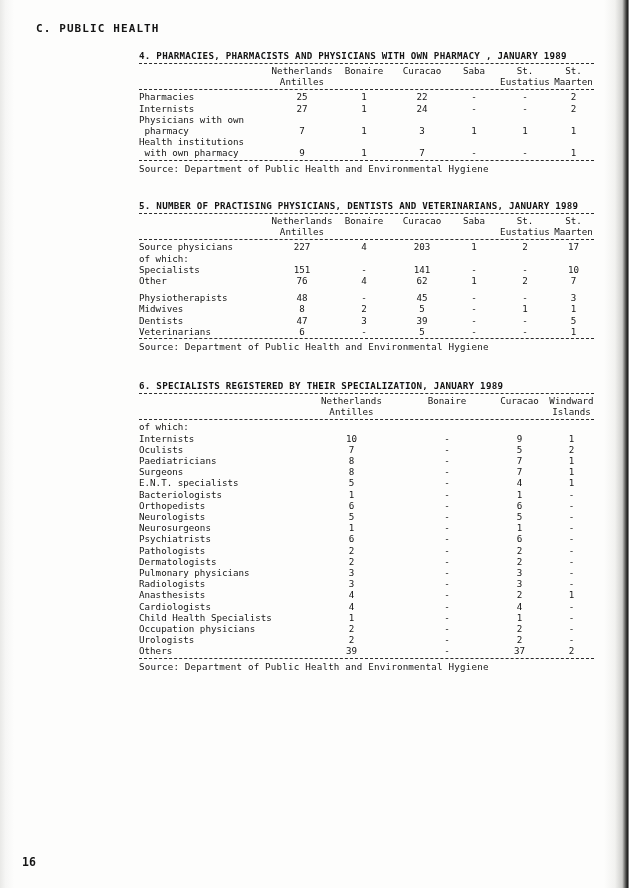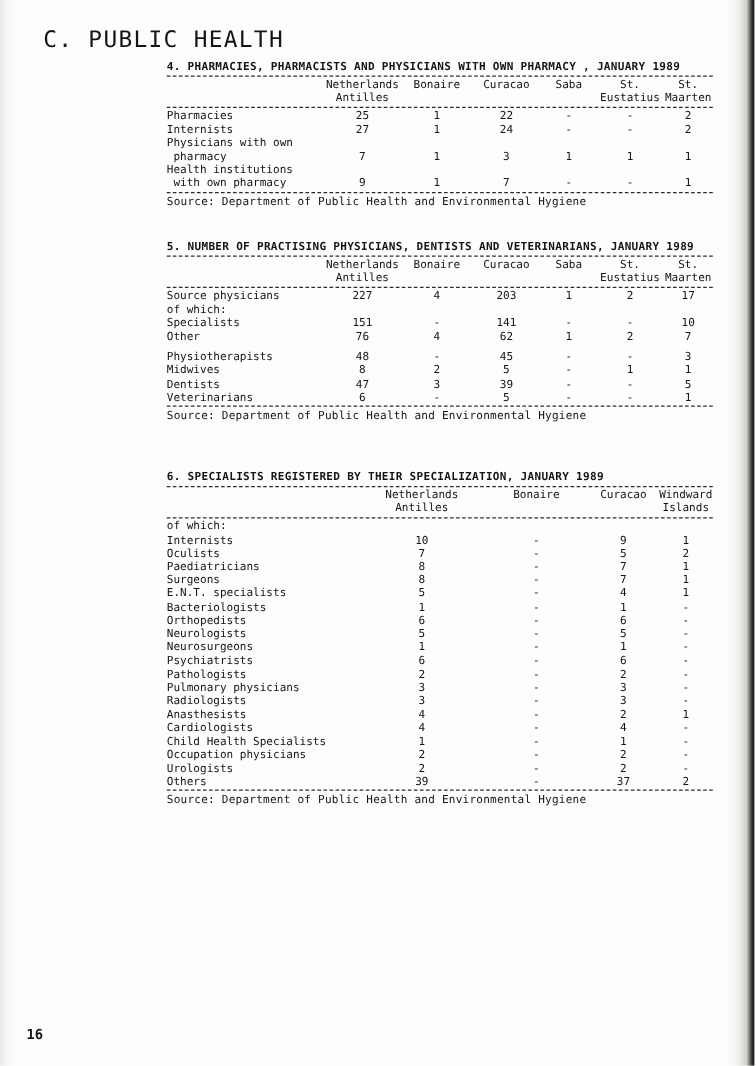--- a/index.html
+++ b/index.html
@@ -45,23 +45,23 @@
     left: 0; top: 0;
     width: 604px;
     height: 888px;
   }
 
   
   .section-title {
     position: absolute;
     left: 36px;
     top: 22px;
-    font-size: 19px;
+    font-size: 11px;
     letter-spacing: 1.1px;
-    font-weight: 400;
+    font-weight: 700;
     white-space: nowrap;
   }
 
   
   .tblblock {
     position: absolute;
     left: 99px;
     width: 455px;
     margin-left: 40px;
   }
@@ -364,21 +364,21 @@
               <td class="num">5</td>
               <td class="num">-</td>
               <td class="num">-</td>
               <td class="num">1</td>
             </tr>
           </tbody>
         </table>
         <div class="rule"></div>
         <div class="source">Source: Department of Public Health and Environmental Hygiene</div>
       </div>
-    <div class="tblblock" id="block2" style="top:392px;">
+    <div class="tblblock" id="block2" style="top:380px;">
         <div class="tbl-title">6. SPECIALISTS REGISTERED BY THEIR SPECIALIZATION, JANUARY 1989</div>
         <div class="rule"></div>
         <table class="data w3">
           <colgroup>
             <col class="c0">
             <col class="c1">
             <col class="c2">
             <col class="c3">
             <col class="c4">
           </colgroup>
@@ -482,20 +482,27 @@
               <td class="num">-</td>
             </tr>
             <tr>
               <td class="lbl">Pathologists</td>
               <td class="num">2</td>
               <td class="num">-</td>
               <td class="num">2</td>
               <td class="num">-</td>
             </tr>
             <tr>
+              <td class="lbl">Dermatologists</td>
+              <td class="num">2</td>
+              <td class="num">-</td>
+              <td class="num">2</td>
+              <td class="num">-</td>
+            </tr>
+            <tr>
               <td class="lbl">Pulmonary physicians</td>
               <td class="num">3</td>
               <td class="num">-</td>
               <td class="num">3</td>
               <td class="num">-</td>
             </tr>
             <tr>
               <td class="lbl">Radiologists</td>
               <td class="num">3</td>
               <td class="num">-</td>

